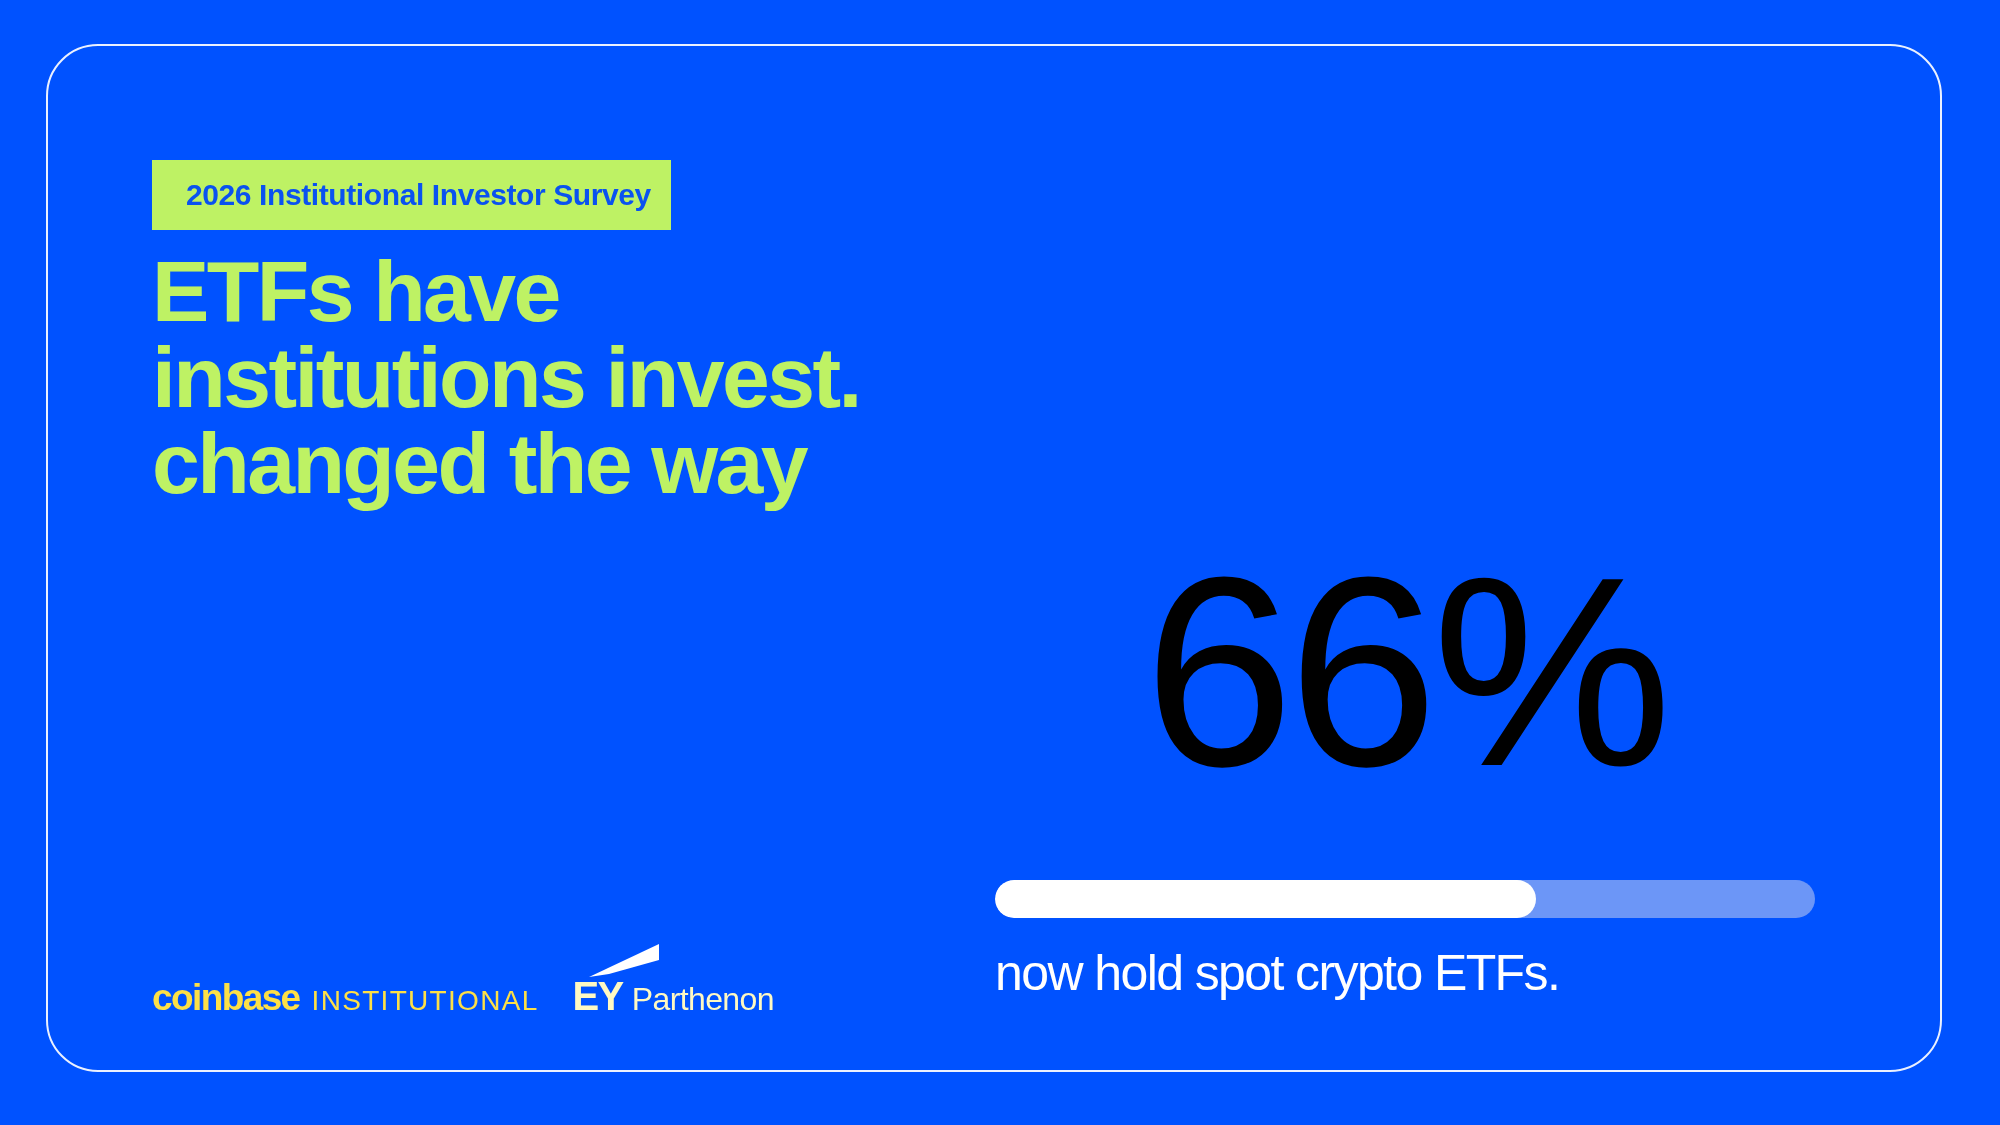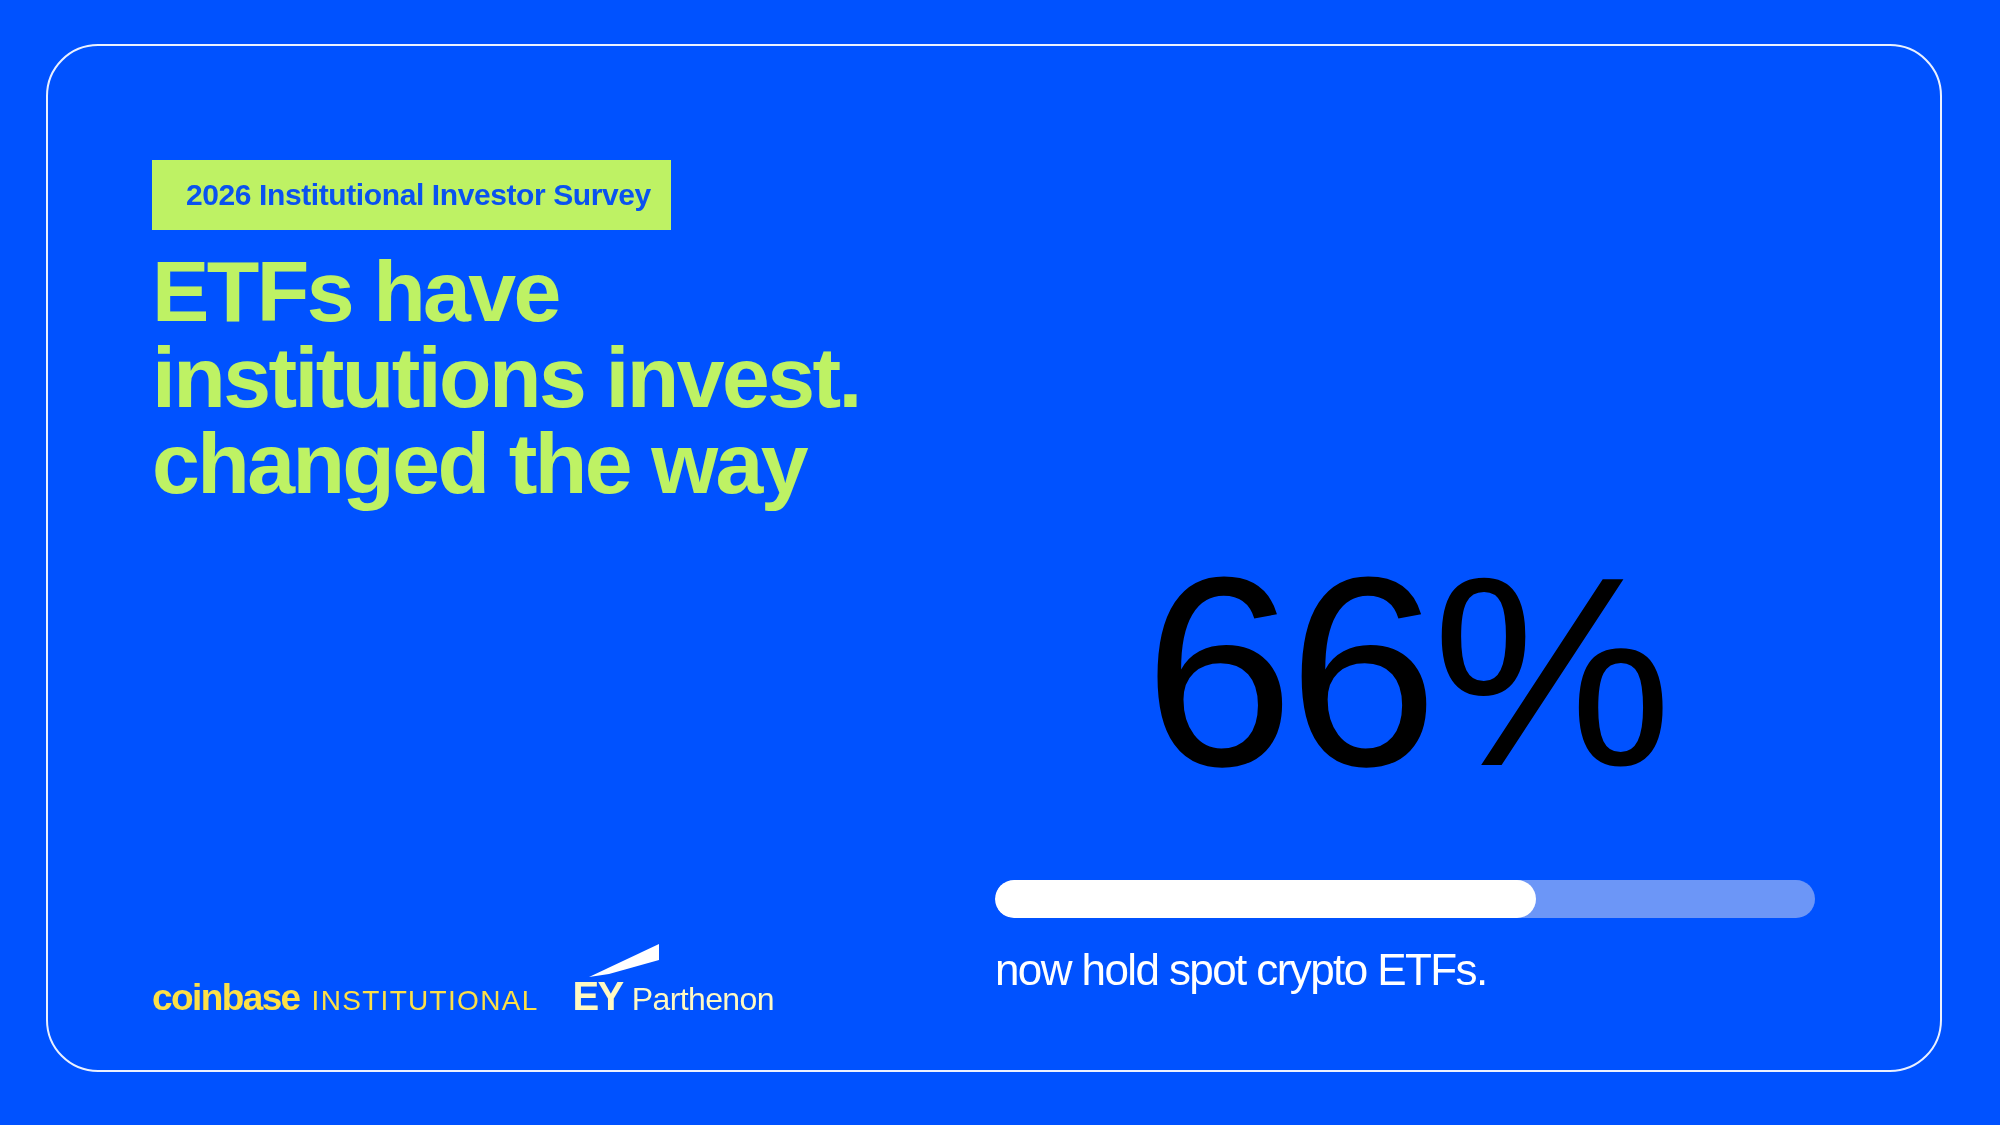--- a/index.html
+++ b/index.html
@@ -163,21 +163,21 @@
     background: #ffffff;
     border-radius: 19px;
   }
 
   .stat-caption {
     position: absolute;
     left: 995px;
     top: 945px;
     width: 820px;
     color: #ffffff;
-    font-size: 44px;
+    font-size: 50px;
     font-weight: 400;
     letter-spacing: -1.6px;
     line-height: 1.15;
     white-space: nowrap;
   }
 </style>
 </head>
 <body>
 
 <div class="canvas">

